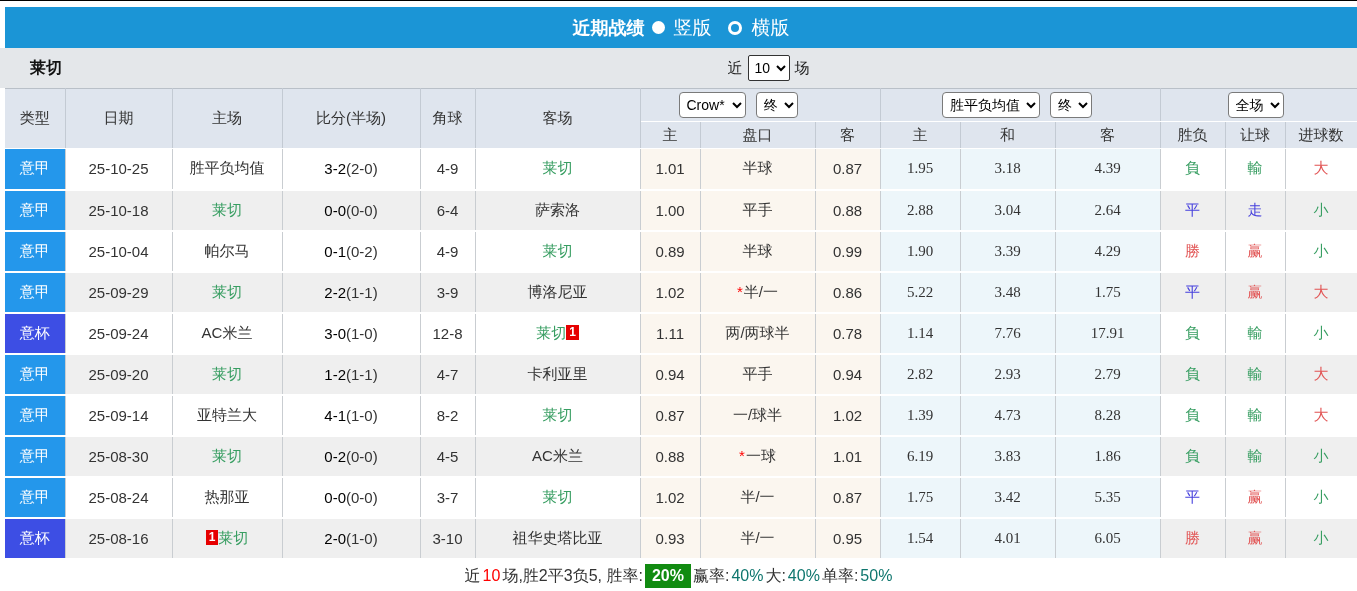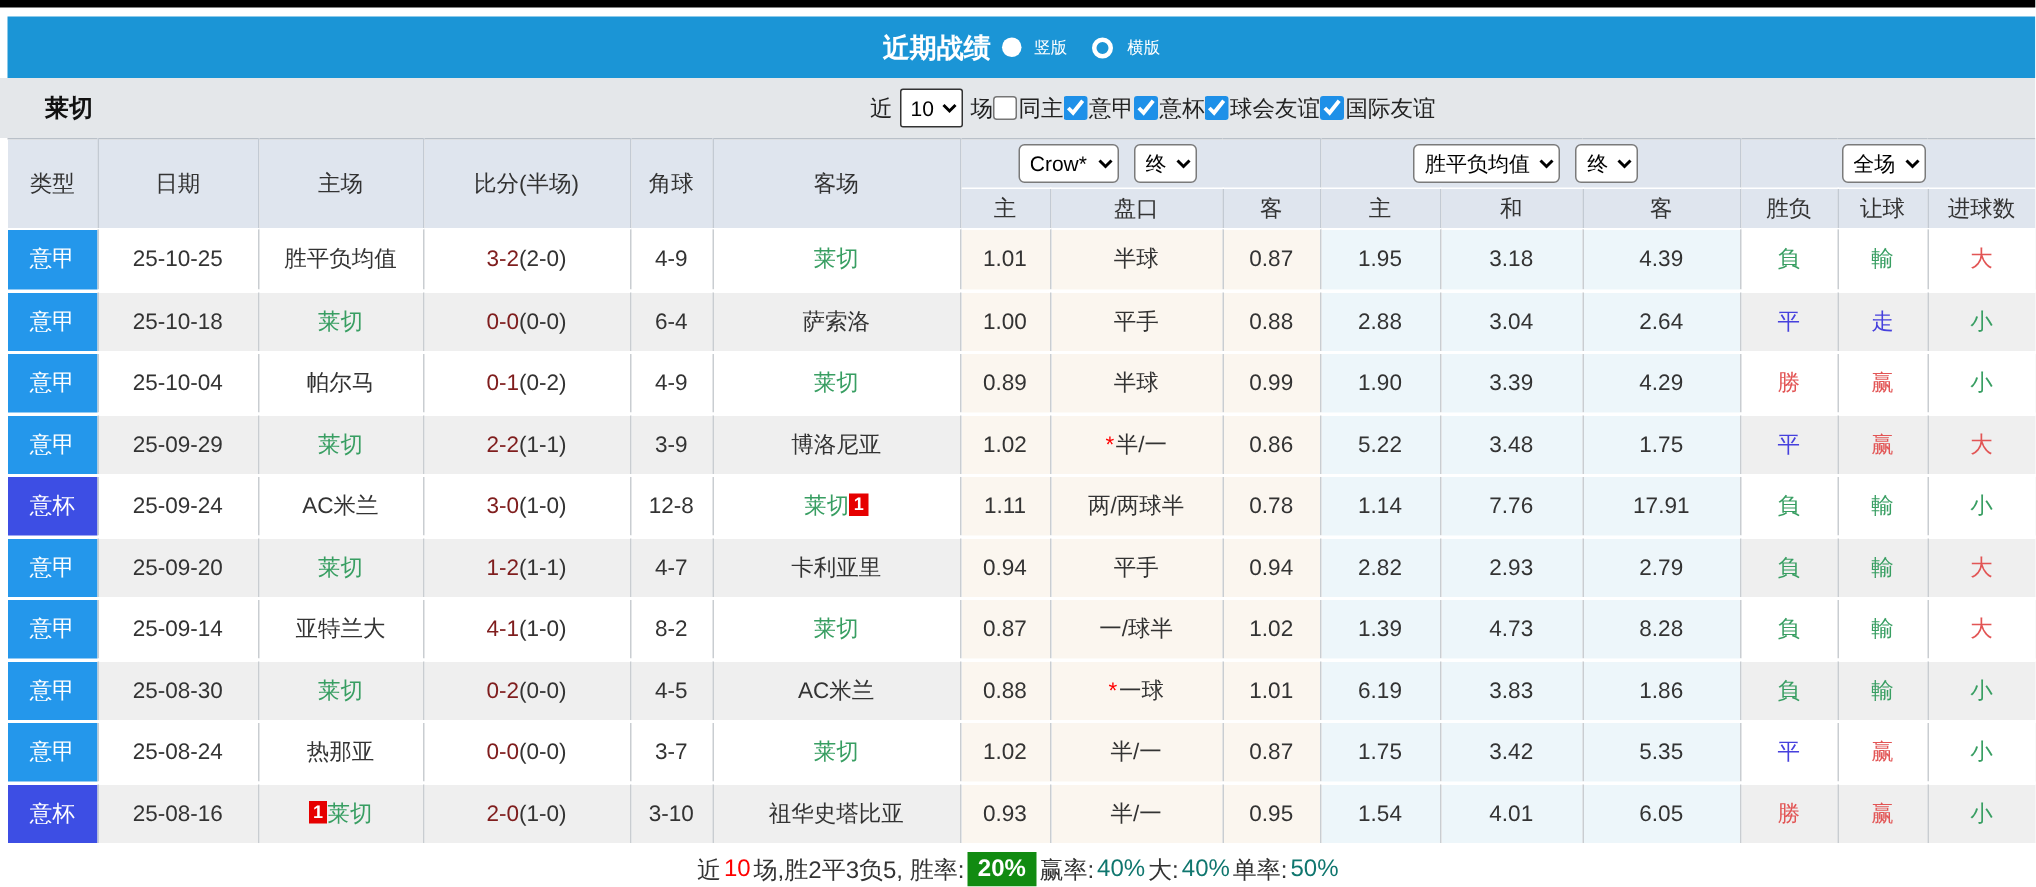--- a/index.html
+++ b/index.html
@@ -1,25 +1,25 @@
 <!DOCTYPE html>
 <html><head>
 <meta charset="utf-8">
 <style>
   * { box-sizing: border-box; margin: 0; padding: 0; }
   html,body { width:1357px; background:#fff; font-family:"Liberation Sans","DejaVu Sans",sans-serif; }
-  .page { width:1357px; height:591px; overflow:hidden; position:relative; background:#fff; border-top:5px solid #000000; }
+  .page { width:1357px; height:591px; overflow:hidden; position:relative; background:#fff; border-top:1px solid #000000; }
 
   
   .titlebar { margin-left:5px; height:41px; margin-top:6px; background:#1b95d6; color:#fff;
     display:flex; align-items:center; justify-content:center; gap:6px; }
   .titlebar .title { font-weight:bold; font-size:18px; }
   .radio-dot { display:inline-block; width:13px; height:13px; border-radius:50%; background:#fff; margin:0 3px 0 1px; cursor:pointer; }
   .radio-ring { display:inline-block; width:14px; height:14px; border-radius:50%; border:3px solid #fff; background:transparent; margin:0 4px 0 10px; cursor:pointer; }
-  .radio-label { font-size:11px; }
+  .radio-label { font-size:19px; }
 
   
   .filterbar { height:40px; background:#e4e7ea; display:flex; align-items:center; font-size:15px; color:#222; position:relative; }
   .team-name { position:absolute; left:30px; font-weight:bold; font-size:16px; color:#111; }
   .filter-center { margin:0 auto; display:flex; align-items:center; padding-left:180px; }
   .filter-center select { height:26px; font-size:14px; margin:0 5px; border:1px solid #333; background:#fff; border-radius:2px; padding:0 2px; }
   .filter-center input[type=checkbox] { width:16px; height:16px; accent-color:#1e90e8; margin:0 2px 0 8px; vertical-align:-3px; }
   .cb-group { display:flex; align-items:center; }
   .cb-item { display:flex; align-items:center; }
   .cb-item input { margin:0 1px 0 0 !important; }
@@ -32,25 +32,25 @@
   thead tr.hrow2 th { height:27px; }
   thead th.group-asian { text-align:left; padding-left:38px; }
   thead select { height:26px; font-size:14px; border:1px solid #7a7a7a; border-radius:4px; background:#fff; padding:0 3px; margin-right:6px; }
   tbody td { height:41px; font-size:15px; color:#333; border-right:1px solid #c9cdd1; border-bottom:2px solid #fff; }
   tbody tr.odd td { background:#fff; }
   tbody tr.even td { background:#efefef; }
   tbody td.type-cell { color:#fff; font-size:15px; }
   tbody td.lg-serie { background:#2497eb !important; }
   tbody td.lg-coppa { background:#3d4ee4 !important; }
   tbody td.ah-cell { background:#fbf6ef !important; }
-  tbody td.eu-cell { background:#edf6fa !important; }
+  tbody td.eu-cell { background:#edf6fa !important;font-family:Liberation Serif, serif; }
   .t-green { color:#389e62; }
   .t-red { color:#e25555; }
   .t-blue { color:#4640dd; }
-  .score-red { color:#7f1d1d; }
+  .score-red { color:#000000; }
   .star { color:#f00; margin-right:1px; }
   .redcard { display:inline-block; background:#e60000; color:#fff; font-size:12px; font-weight:bold; line-height:15px; padding:0 3px; vertical-align:2px; }
 
   
   .summary { height:33px; display:flex; align-items:center; justify-content:center; font-size:16px; color:#333; background:#fff; }
   .summary .seg { margin:0 1px; }
   .seg-dark { color:#333; }
   .seg-red { color:#f00; }
   .seg-blue { color:#0f766e; }
   .seg-badge-green { background:#118b11; color:#fff; font-weight:bold; padding:3px 7px; margin:0 4px; }
@@ -67,42 +67,20 @@
     <span class="radio-ring"></span>
     <span class="radio-label">横版</span>
   </div>
 
   <div class="filterbar">
     <span class="team-name">莱切</span>
     <div class="filter-center">
       <span>近</span>
       <select><option>10</option></select>
       <span>场</span>
-      <span class="cb-group" id="checkbox-group">
-          <span class="cb-item">
-            <input type="checkbox" style="">
-            <span>同主</span>
-          </span>
-          <span class="cb-item">
-            <input type="checkbox" checked="" style="">
-            <span>意甲</span>
-          </span>
-          <span class="cb-item">
-            <input type="checkbox" checked="" style="">
-            <span>意杯</span>
-          </span>
-          <span class="cb-item">
-            <input type="checkbox" checked="" style="">
-            <span>球会友谊</span>
-          </span>
-          <span class="cb-item">
-            <input type="checkbox" checked="" style="">
-            <span>国际友谊</span>
-          </span>
-        </span>
     </div>
   </div>
 
   <table>
     <colgroup>
       <col style="width:60px">
         <col style="width:107px">
         <col style="width:110px">
         <col style="width:138px">
       <col style="width:55px">

